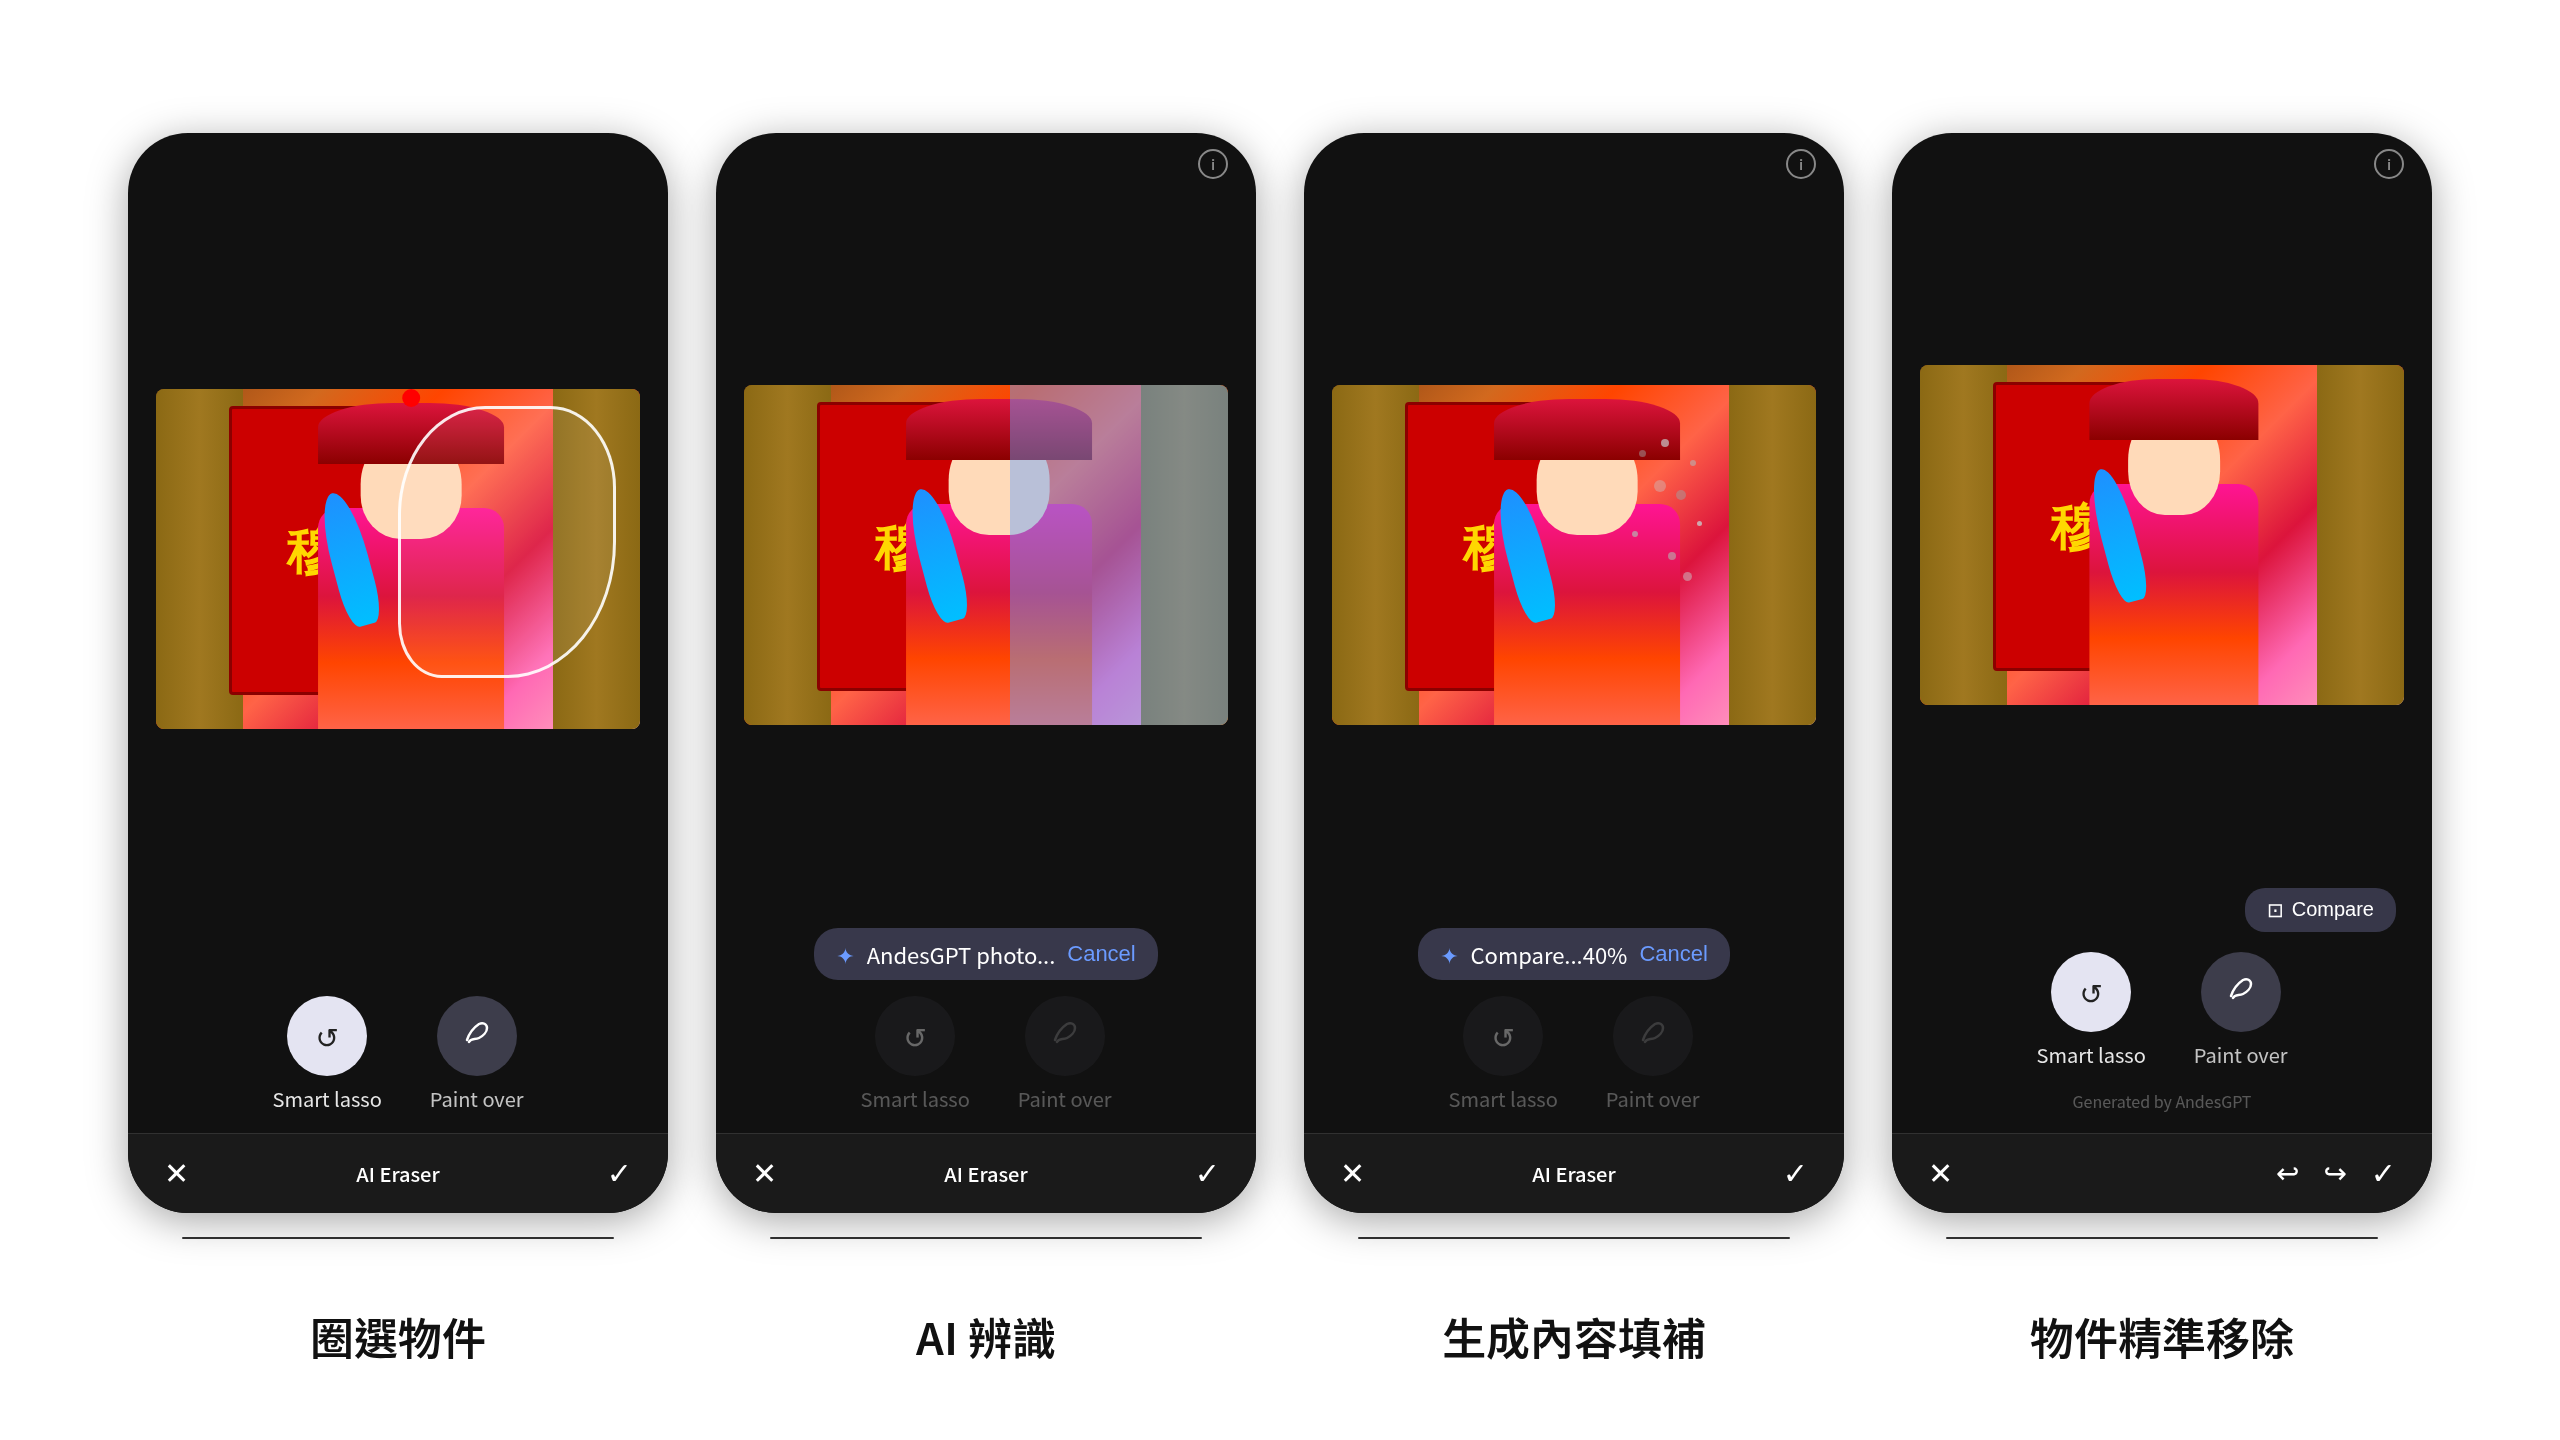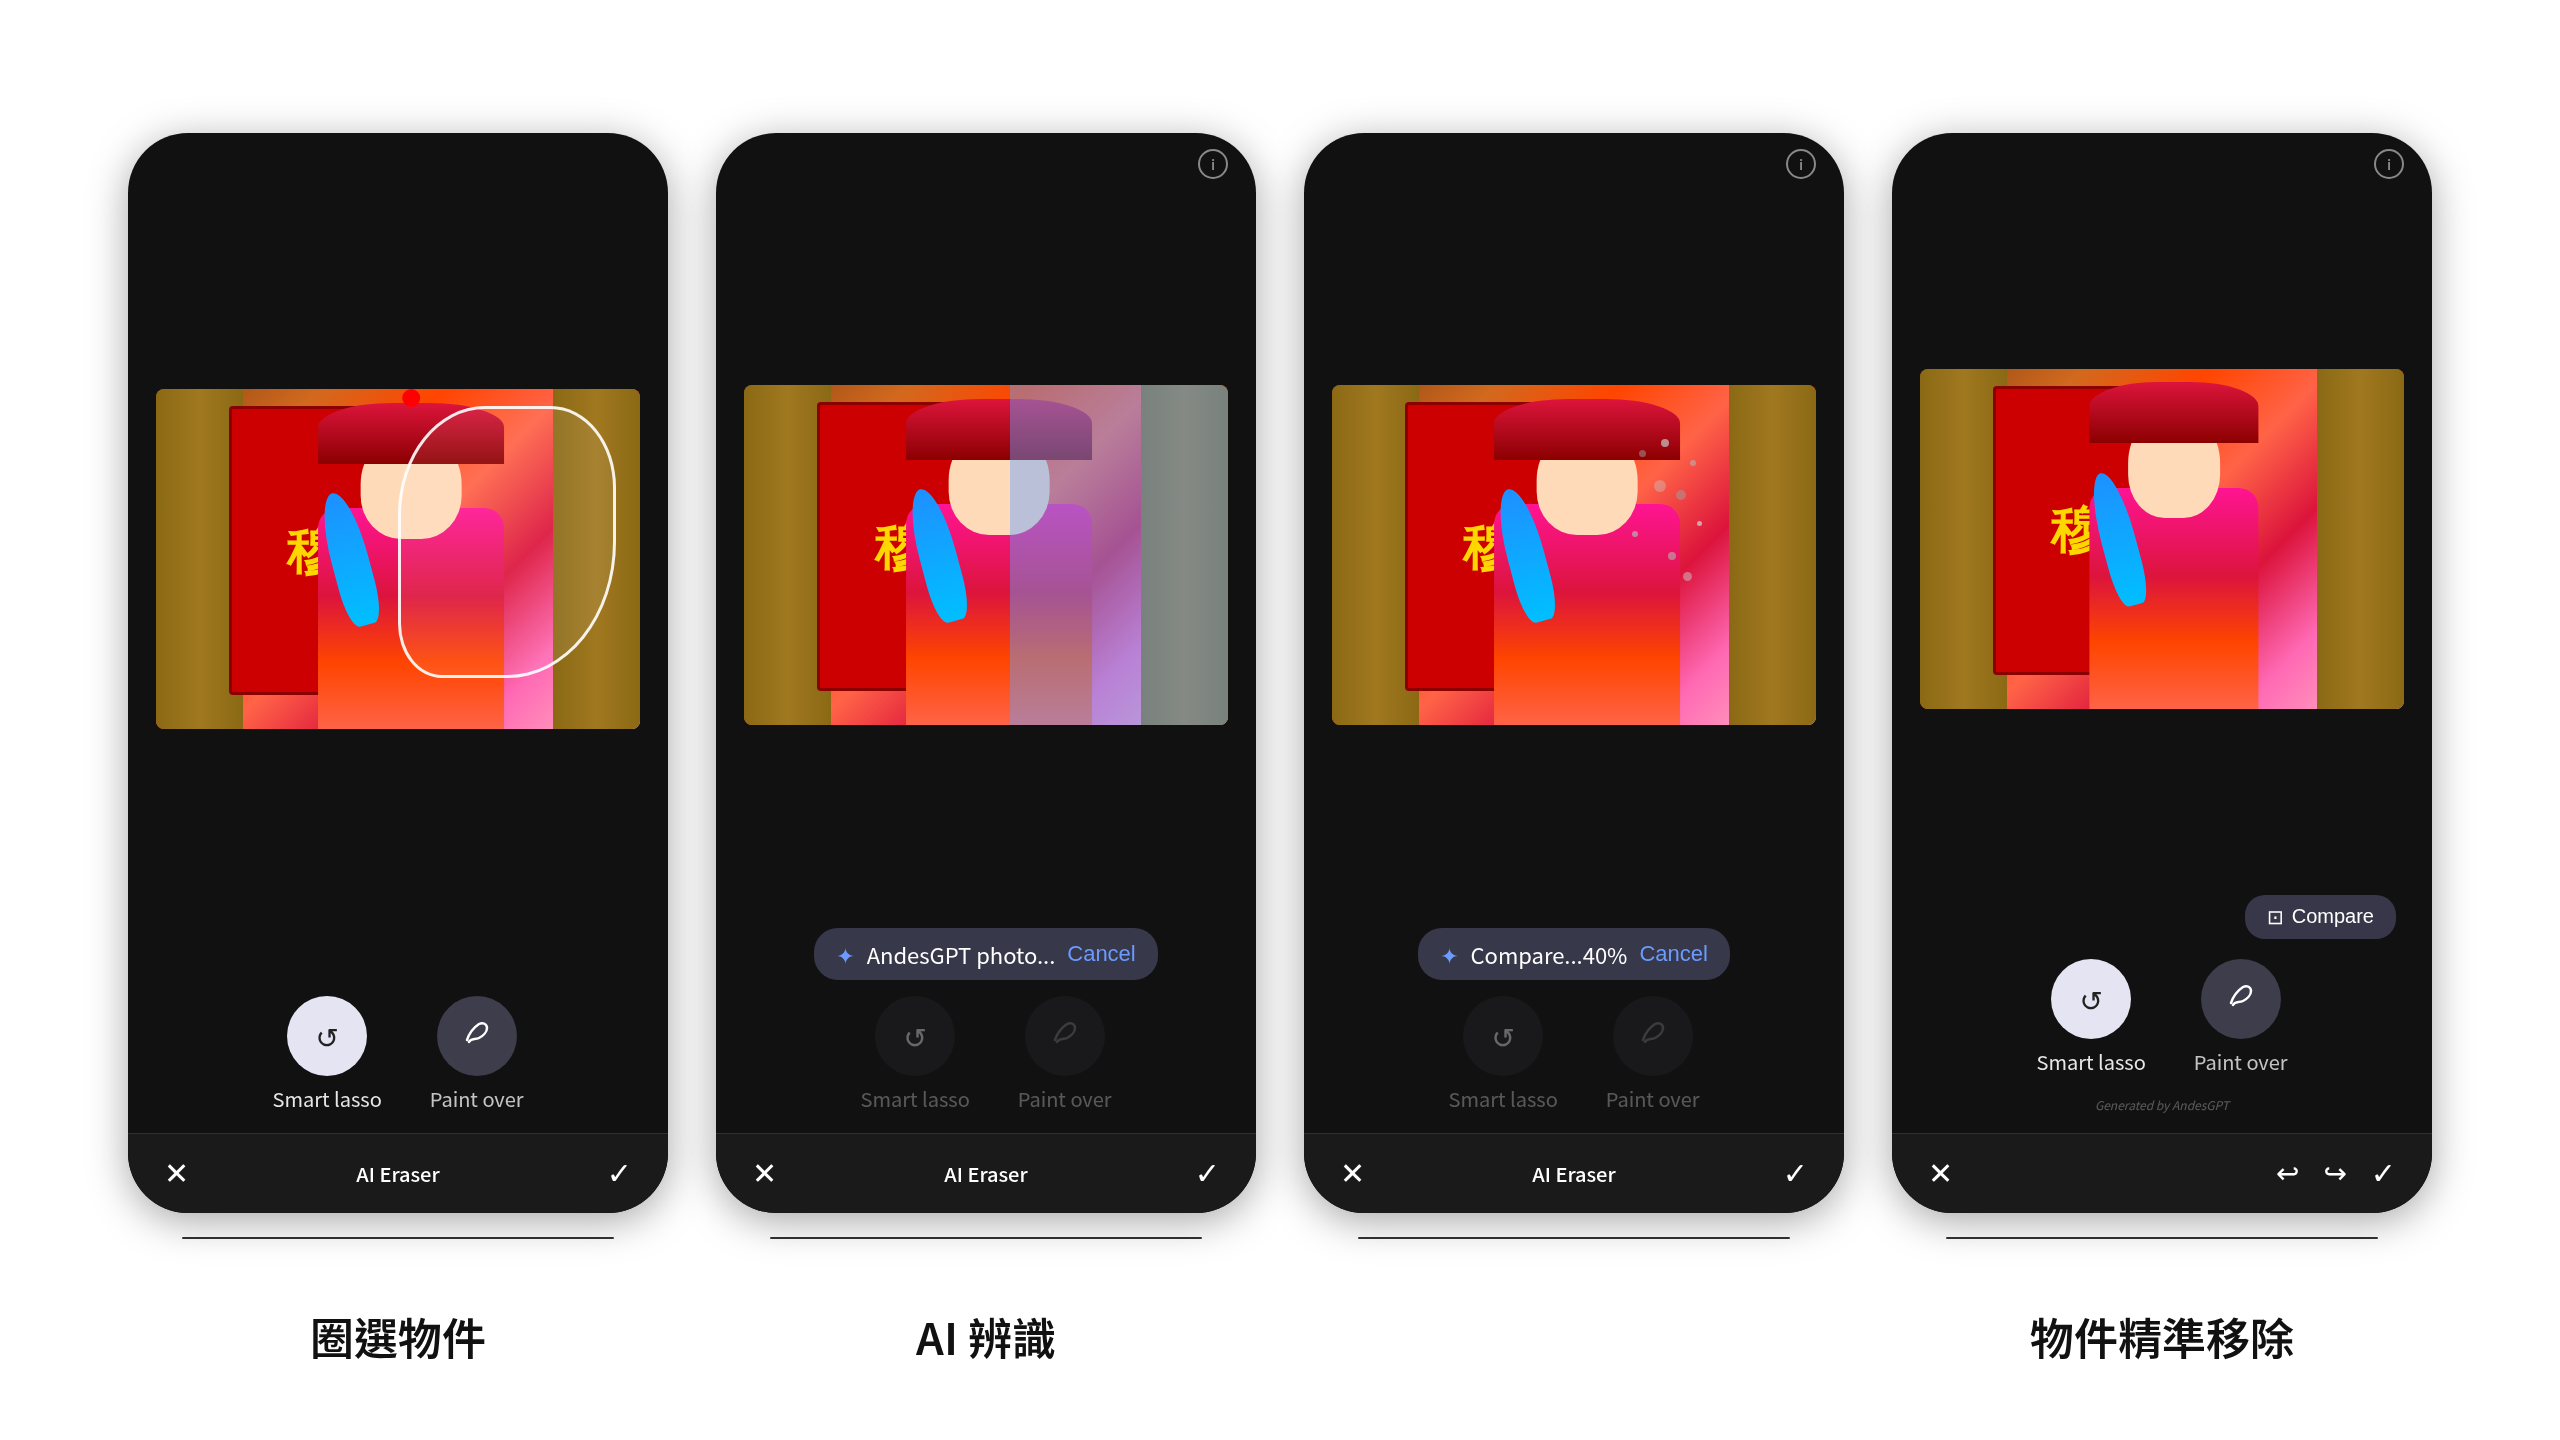--- a/index.html
+++ b/index.html
@@ -286,25 +286,24 @@
       font-size: 20px;
       display: flex;
       align-items: center;
       gap: 8px;
       cursor: pointer;
       align-self: flex-end;
       margin-bottom: 4px;
     }
     
     .generated-by {
-      font-size: 12px;
+      font-size: 16px;
       color: rgba(255,255,255,0.3);
       text-align: right;
       margin-top: 4px;
-      font-style: italic;
     }
     
     .caption {
       font-size: 44px;
       font-weight: 600;
       color: #111;
       text-align: center;
       font-family: -apple-system, BlinkMacSystemFont, 'PingFang TC', 'Noto Sans TC', sans-serif;
       margin-top: 37px;
     }
@@ -509,20 +508,21 @@
           </div>
         </div>
       </div>
       <div class="bottom-nav">
         <button class="nav-x-btn">✕</button>
         <span class="nav-title">AI Eraser</span>
         <button class="nav-check-btn">✓</button>
       </div>
     </div>
     <div class="phone-separator"></div>
+    <span class="caption">生成內容填補</span>
   </div>
 
   <div class="phone-col">
     <div class="phone">
       <div class="phone-inner">
         <div class="status-bar">
           <div class="info-icon">i</div>
         </div>
         <div class="photo-area">
           <div class="photo-container">

